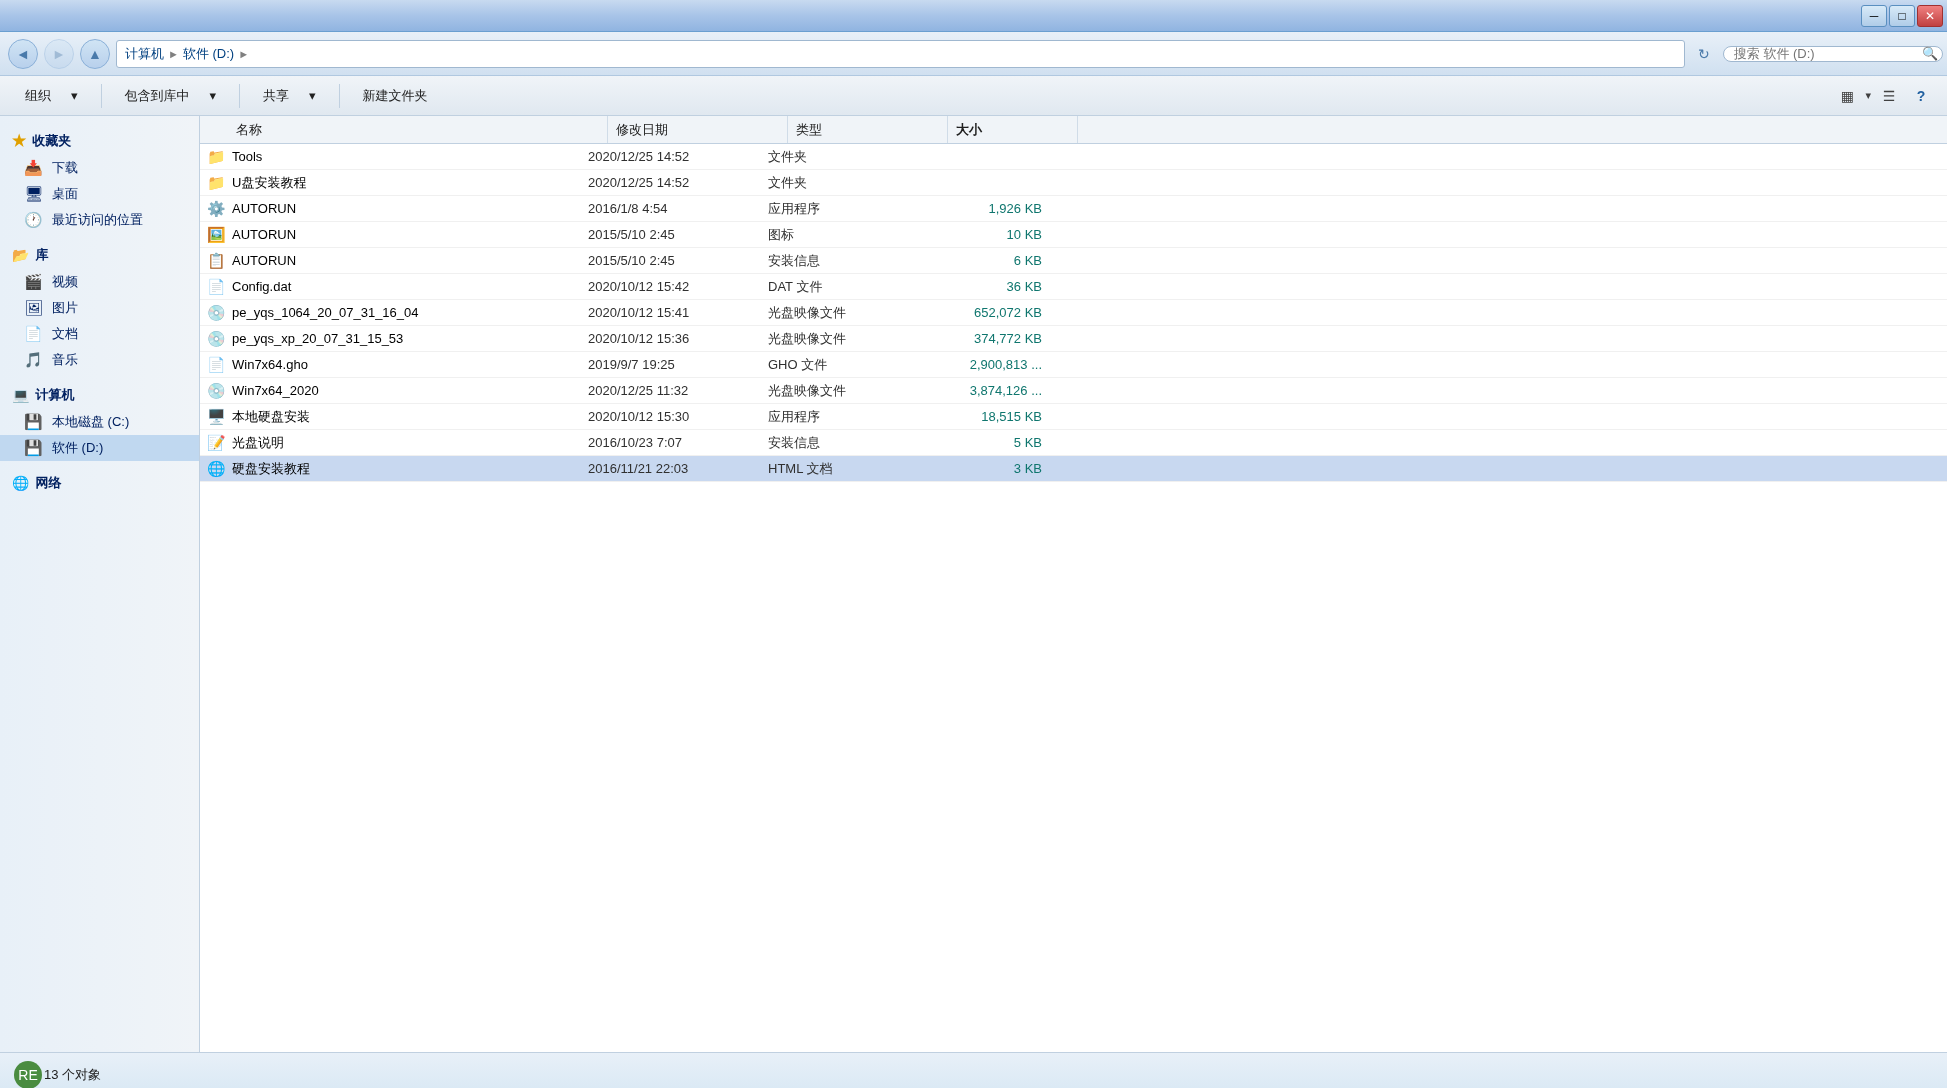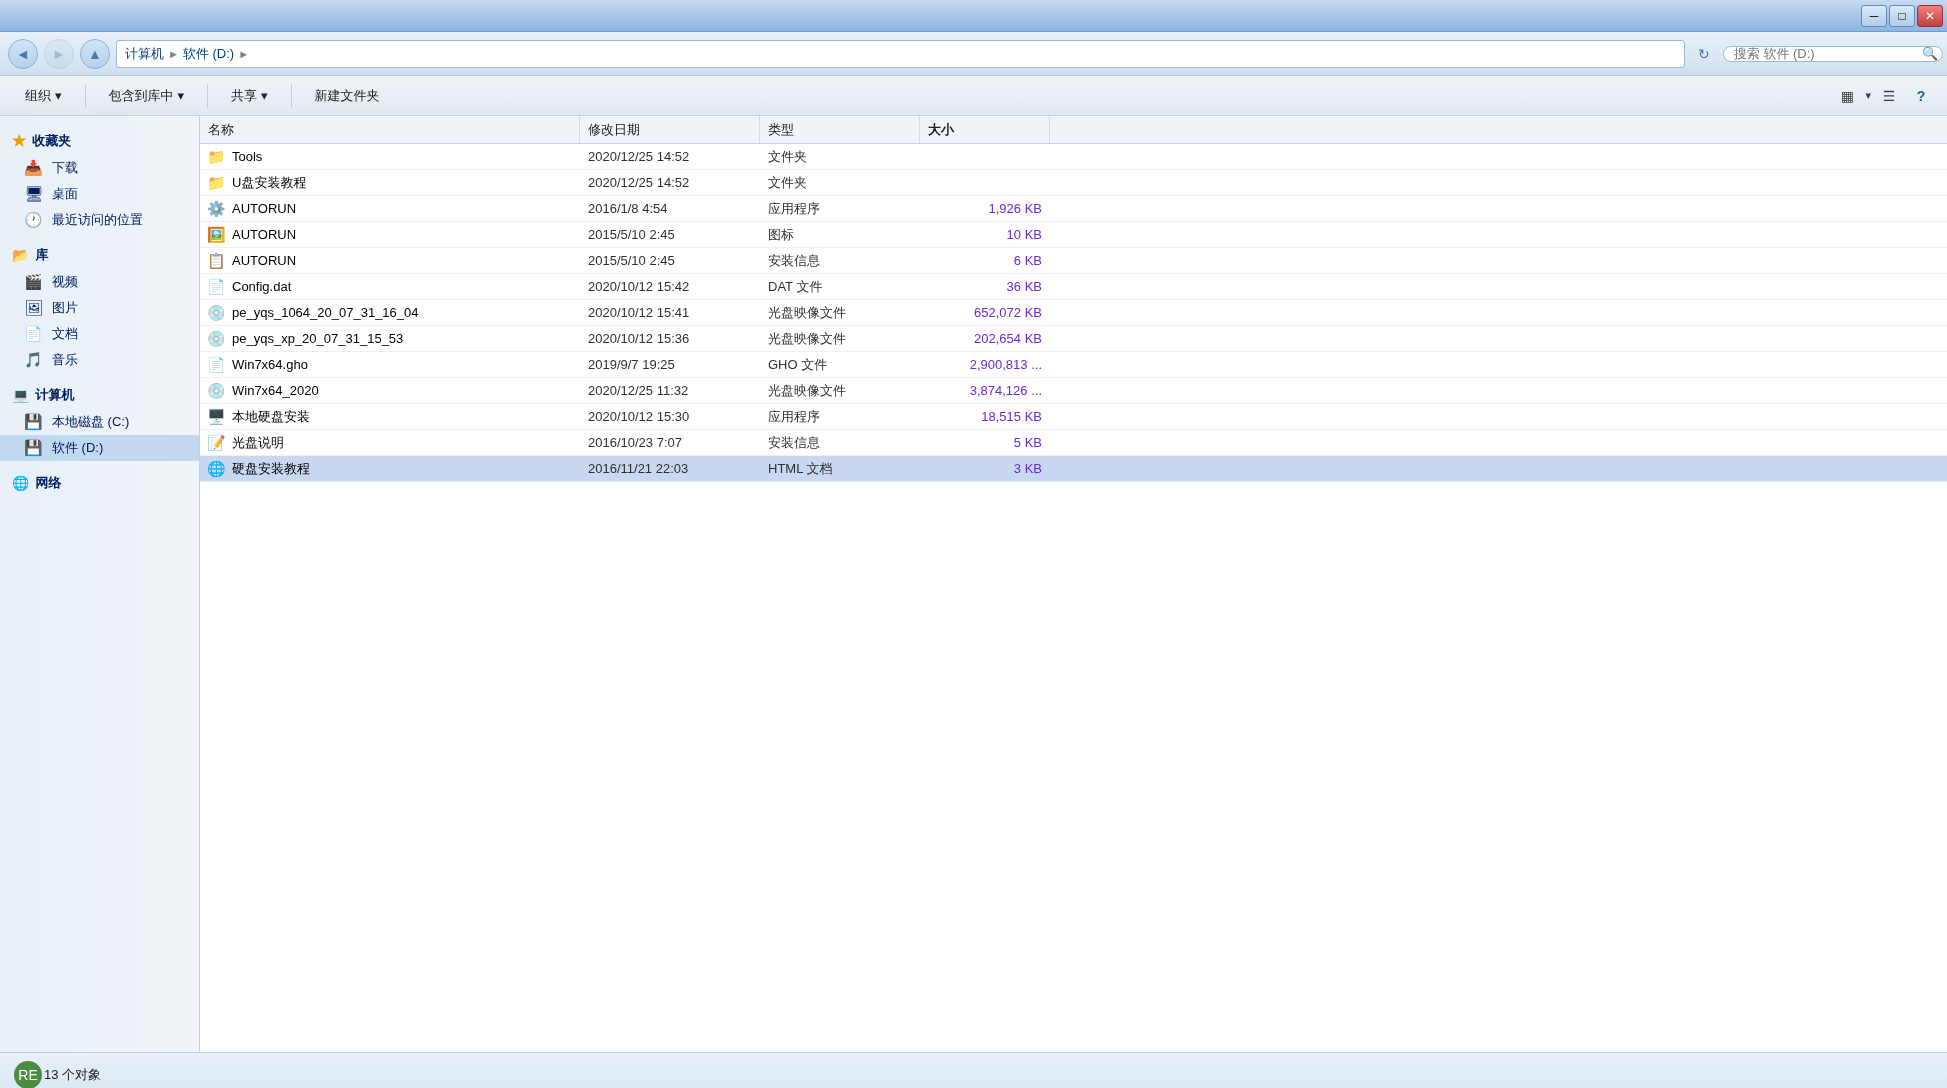--- a/index.html
+++ b/index.html
@@ -121,21 +121,21 @@
       align-items: center;
       padding: 0 12px;
       gap: 6px;
       border-bottom: 1px solid #c0d0e0;
     }
     .toolbar-btn {
       height: 30px;
       padding: 0 12px;
       display: flex;
       align-items: center;
-      gap: 4px;
+      gap: 20px;
       cursor: pointer;
       border-radius: 4px;
       border: 1px solid transparent;
       background: transparent;
       font-size: 13px;
       color: #202020;
     }
     .toolbar-sep {
       width: 1px;
       height: 24px;
@@ -244,21 +244,21 @@
     }
     .col-header {
       padding: 0 8px;
       height: 100%;
       display: flex;
       align-items: center;
       border-right: 1px solid #d0dce8;
       cursor: pointer;
       flex-shrink: 0;
     }
-    .col-name { width: 380px; }
+    .col-name { width: 380px; margin-left: 28px; }
     .col-date { width: 180px; }
     .col-type { width: 160px; }
     .col-size { width: 130px; font-weight: bold; }
 
     .file-list {
       flex: 1;
       overflow-y: auto;
       background: #fff;
     }
     .file-row {
@@ -277,21 +277,21 @@
       white-space: nowrap;
       flex-shrink: 0;
       display: flex;
       align-items: center;
       gap: 6px;
       height: 100%;
     }
     .file-cell.name-cell { width: 380px; }
     .file-cell.date-cell { width: 180px; color: #303030; }
     .file-cell.type-cell { width: 160px; color: #303030; }
-    .file-cell.size-cell { width: 130px; color: #6d28d9; text-align: right; justify-content: flex-end; }
+    .file-cell.size-cell { width: 130px; color: #0f766e; text-align: right; justify-content: flex-end; }
 
     .file-icon {
       width: 18px;
       height: 16px;
       display: flex;
       align-items: center;
       justify-content: center;
       font-size: 15px;
       flex-shrink: 0;
     }
@@ -525,21 +525,21 @@
           <div class="file-cell type-cell">光盘映像文件</div>
           <div class="file-cell size-cell">652,072 KB</div>
         </div>
         <div class="file-row">
           <div class="file-cell name-cell">
             <span class="file-icon">💿</span>
             <span>pe_yqs_xp_20_07_31_15_53</span>
           </div>
           <div class="file-cell date-cell">2020/10/12 15:36</div>
           <div class="file-cell type-cell">光盘映像文件</div>
-          <div class="file-cell size-cell">202,654 KB</div>
+          <div class="file-cell size-cell">374,772 KB</div>
         </div>
         <div class="file-row">
           <div class="file-cell name-cell">
             <span class="file-icon">📄</span>
             <span>Win7x64.gho</span>
           </div>
           <div class="file-cell date-cell">2019/9/7 19:25</div>
           <div class="file-cell type-cell">GHO 文件</div>
           <div class="file-cell size-cell">2,900,813 ...</div>
         </div>

